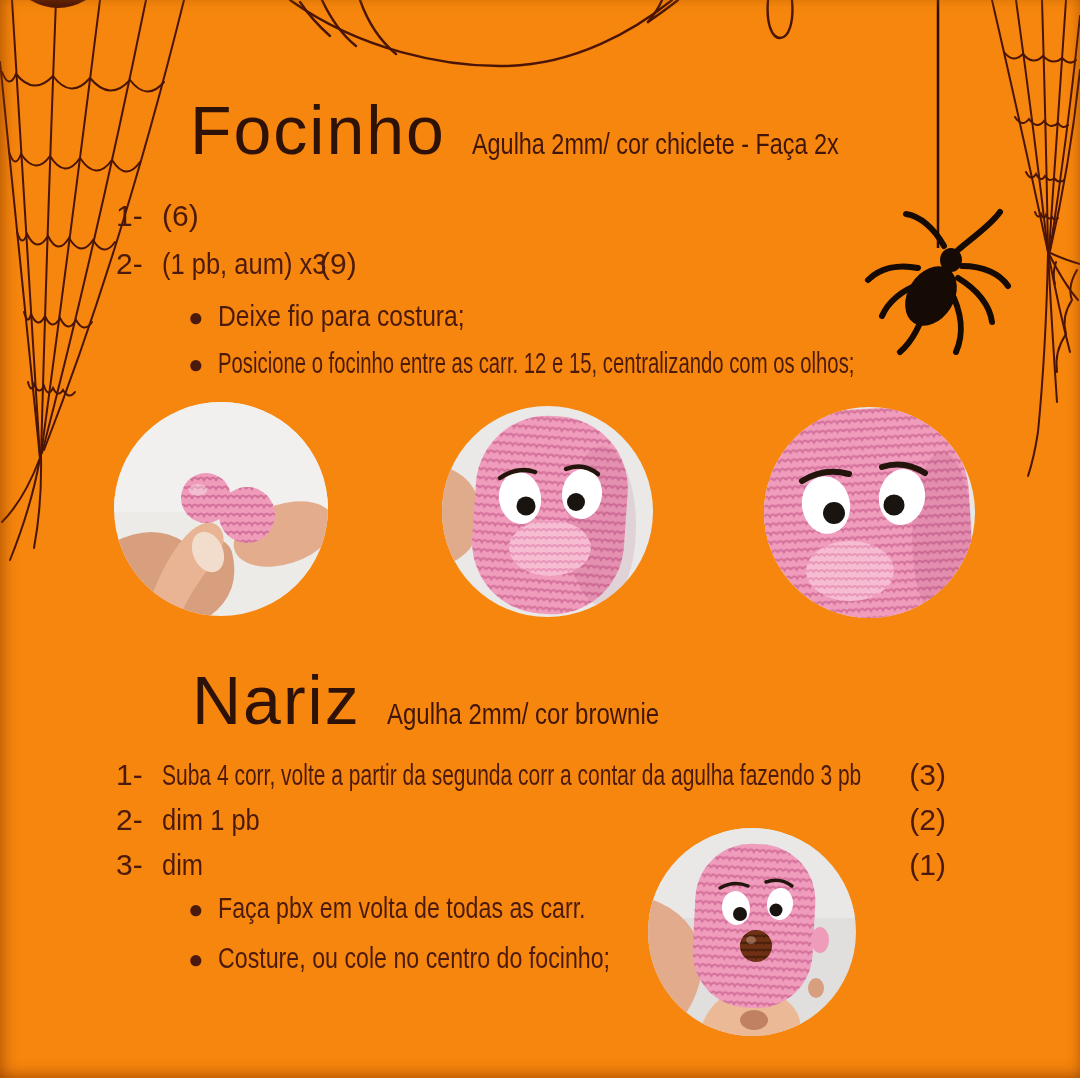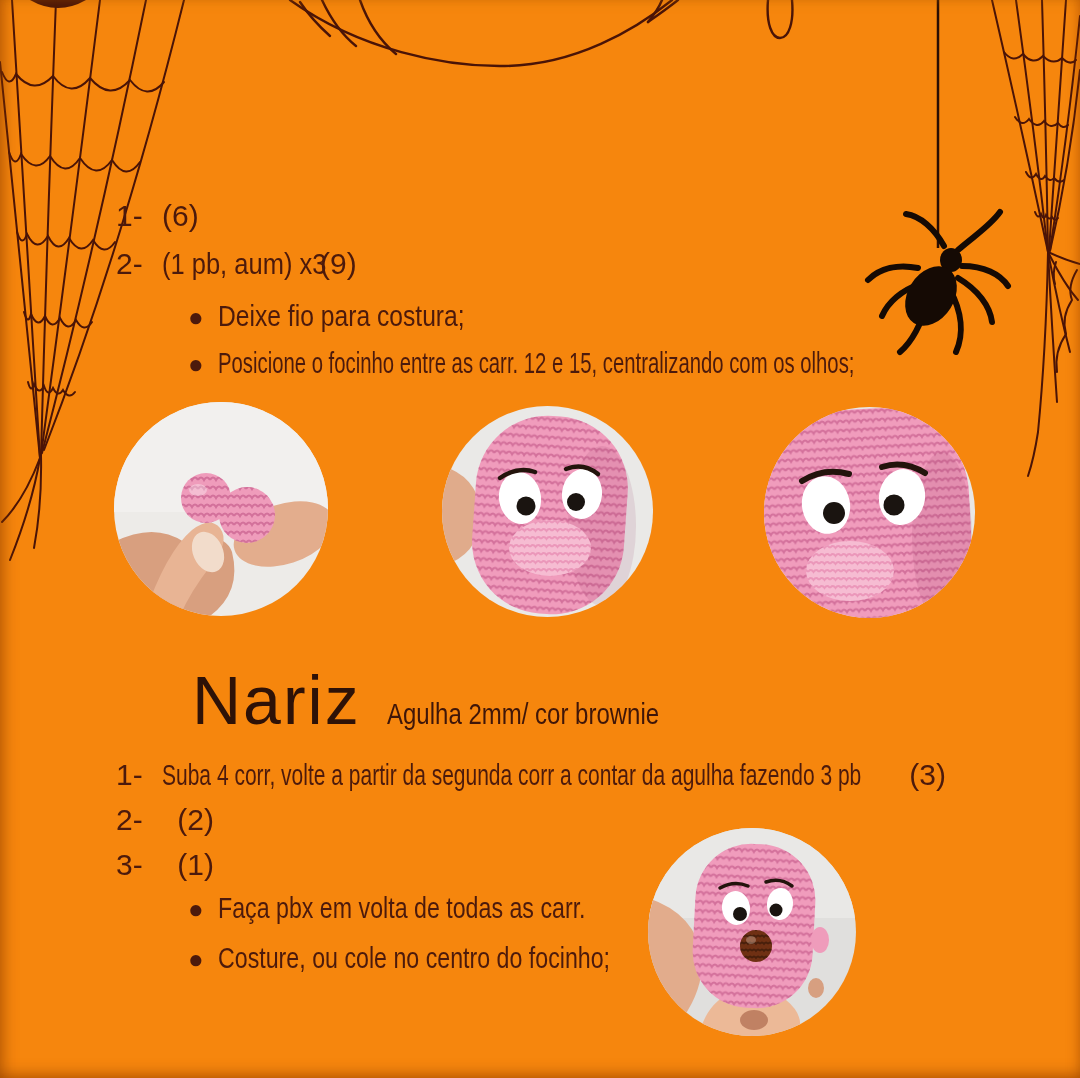--- a/index.html
+++ b/index.html
@@ -139,20 +139,24 @@
         <path d="M950 290 C962 312 964 334 956 352"></path>
         <path d="M928 300 C922 322 914 340 900 352"></path>
         <path d="M920 284 C902 290 888 302 882 316"></path>
         <path d="M918 268 C898 264 880 268 868 280"></path>
       </g>
       <ellipse cx="951" cy="260" rx="11" ry="12" fill="#150A04"></ellipse>
       <ellipse cx="931" cy="296" rx="23" ry="32" fill="#150A04" transform="rotate(32 931 296)"></ellipse>
     </g>
   </svg>
 
+  <div class="section-header" id="focinho-header">
+    <span class="title">Focinho</span>
+    <span class="subtitle">Agulha 2mm/ cor chiclete - Faça 2x</span>
+  </div>
 
   <div class="steps" id="focinho-steps">
     <div class="step">
       <span class="num">1-</span>
       <span>(6)</span>
     </div>
     <div class="step">
       <span class="num">2-</span>
       <span class="text-fixed"><span class="txt cx85">(1 pb, aum) x3</span></span>
       <span>(9)</span>
@@ -228,24 +232,26 @@
   </div>
 
   <div class="steps" id="nariz-steps">
     <div class="step">
       <span class="num">1-</span>
       <span class="grow"><span class="txt cx70">Suba 4 corr, volte a partir da segunda corr a contar da agulha fazendo 3 pb</span></span>
       <span class="count">(3)</span>
     </div>
     <div class="step">
       <span class="num">2-</span>
+      <span class="grow"><span class="txt cx85">dim 1 pb</span></span>
       <span class="count">(2)</span>
     </div>
     <div class="step">
       <span class="num">3-</span>
+      <span class="grow"><span class="txt cx85">dim</span></span>
       <span class="count">(1)</span>
     </div>
   </div>
 
   <div class="notes" id="nariz-notes">
     <div class="note">
       <span class="dot">●</span>
       <span class="txt cx80">Faça pbx em volta de todas as carr.</span>
     </div>
     <div class="note">

